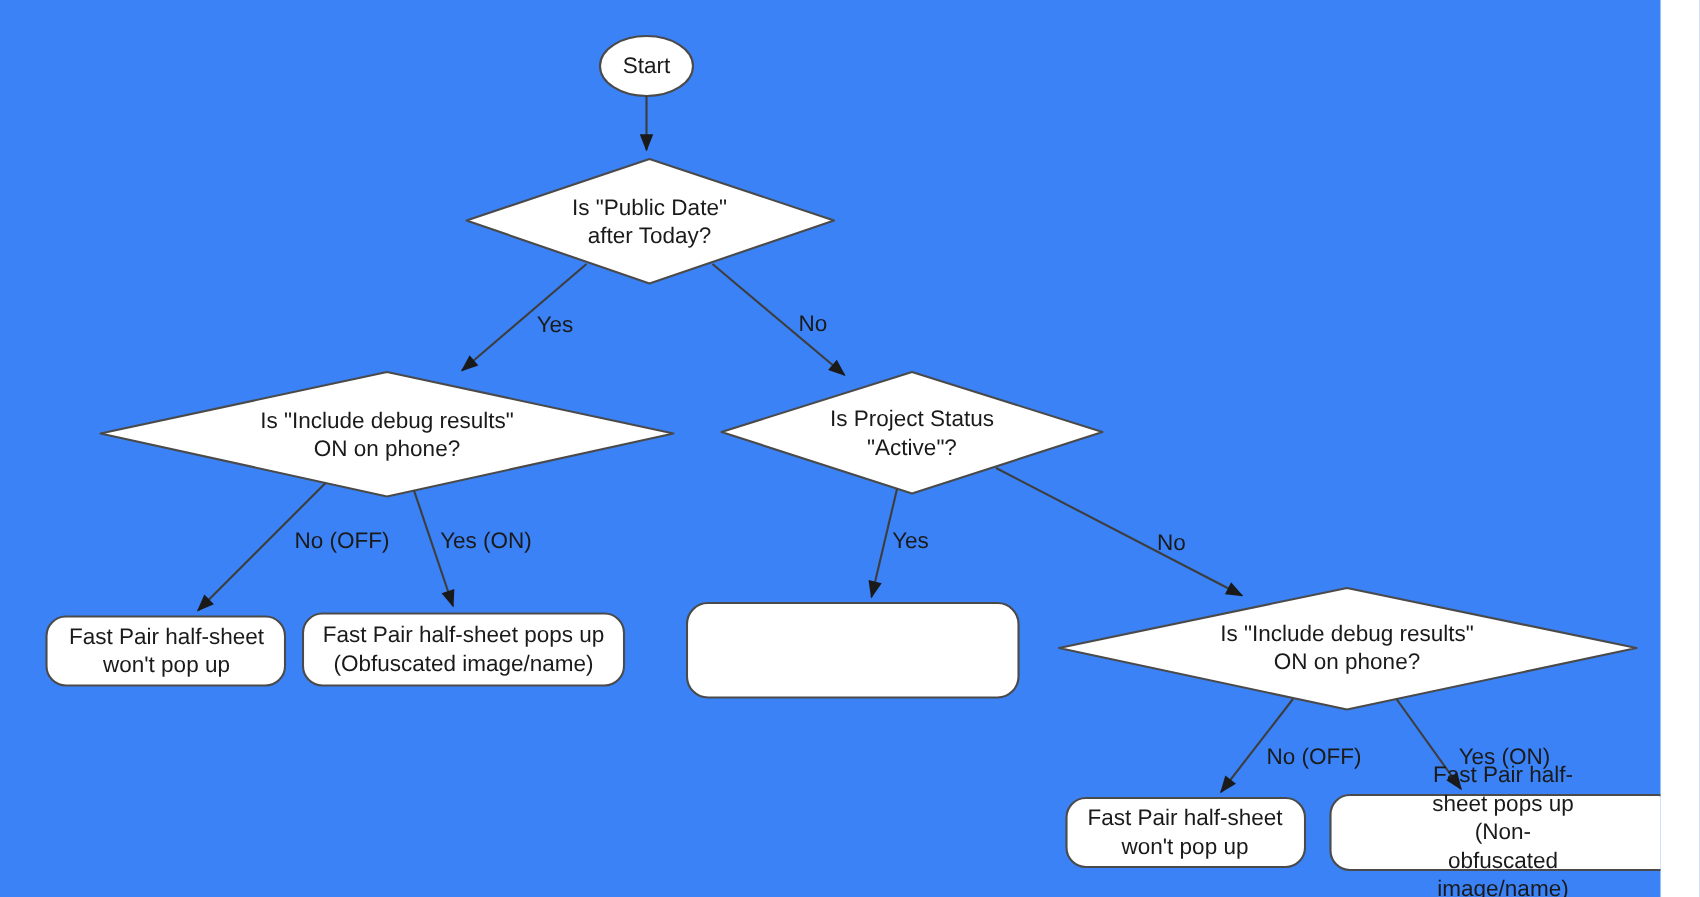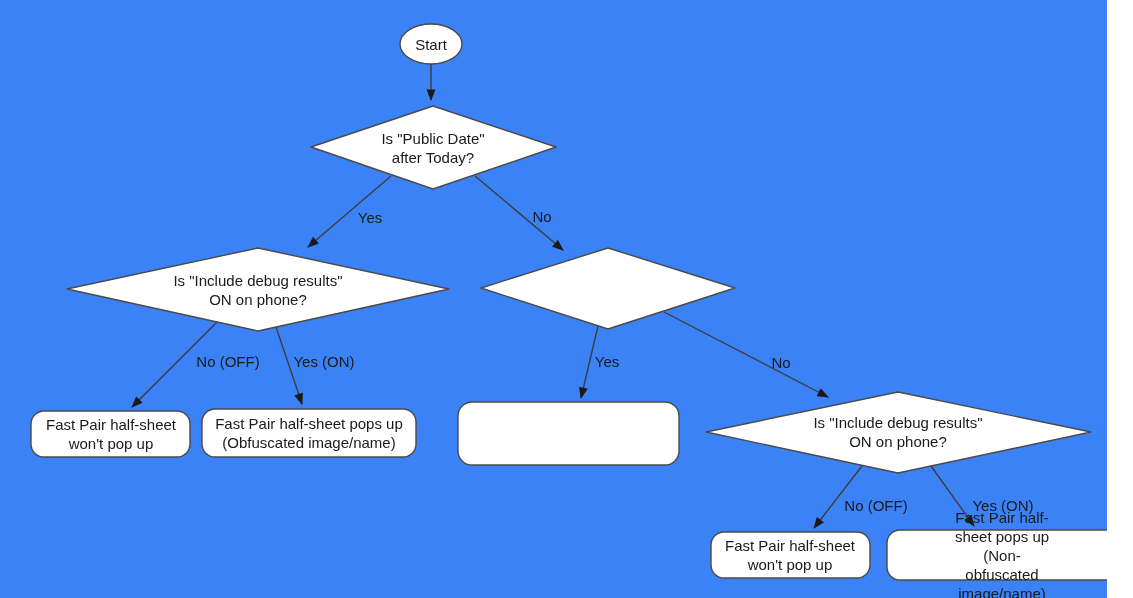--- a/index.html
+++ b/index.html
@@ -77,20 +77,22 @@
   </svg>
 
   <div class="node-label" style="left:431px; top:44px;">Start</div>
 
   <div class="node-label" style="left:433px; top:148px;">Is "Public Date"
 after Today?</div>
 
   <div class="node-label" style="left:258px; top:290px;">Is "Include debug results"
 ON on phone?</div>
 
+  <div class="node-label" style="left:608px; top:289px;">Is Project Status
+"Active"?</div>
 
   <div class="node-label" style="left:898px; top:432px;">Is "Include debug results"
 ON on phone?</div>
 
   <div class="node-label" style="left:111px; top:434px;">Fast Pair half-sheet
 won't pop up</div>
 
   <div class="node-label" style="left:309px; top:433px;">Fast Pair half-sheet pops up
 (Obfuscated image/name)</div>
 

